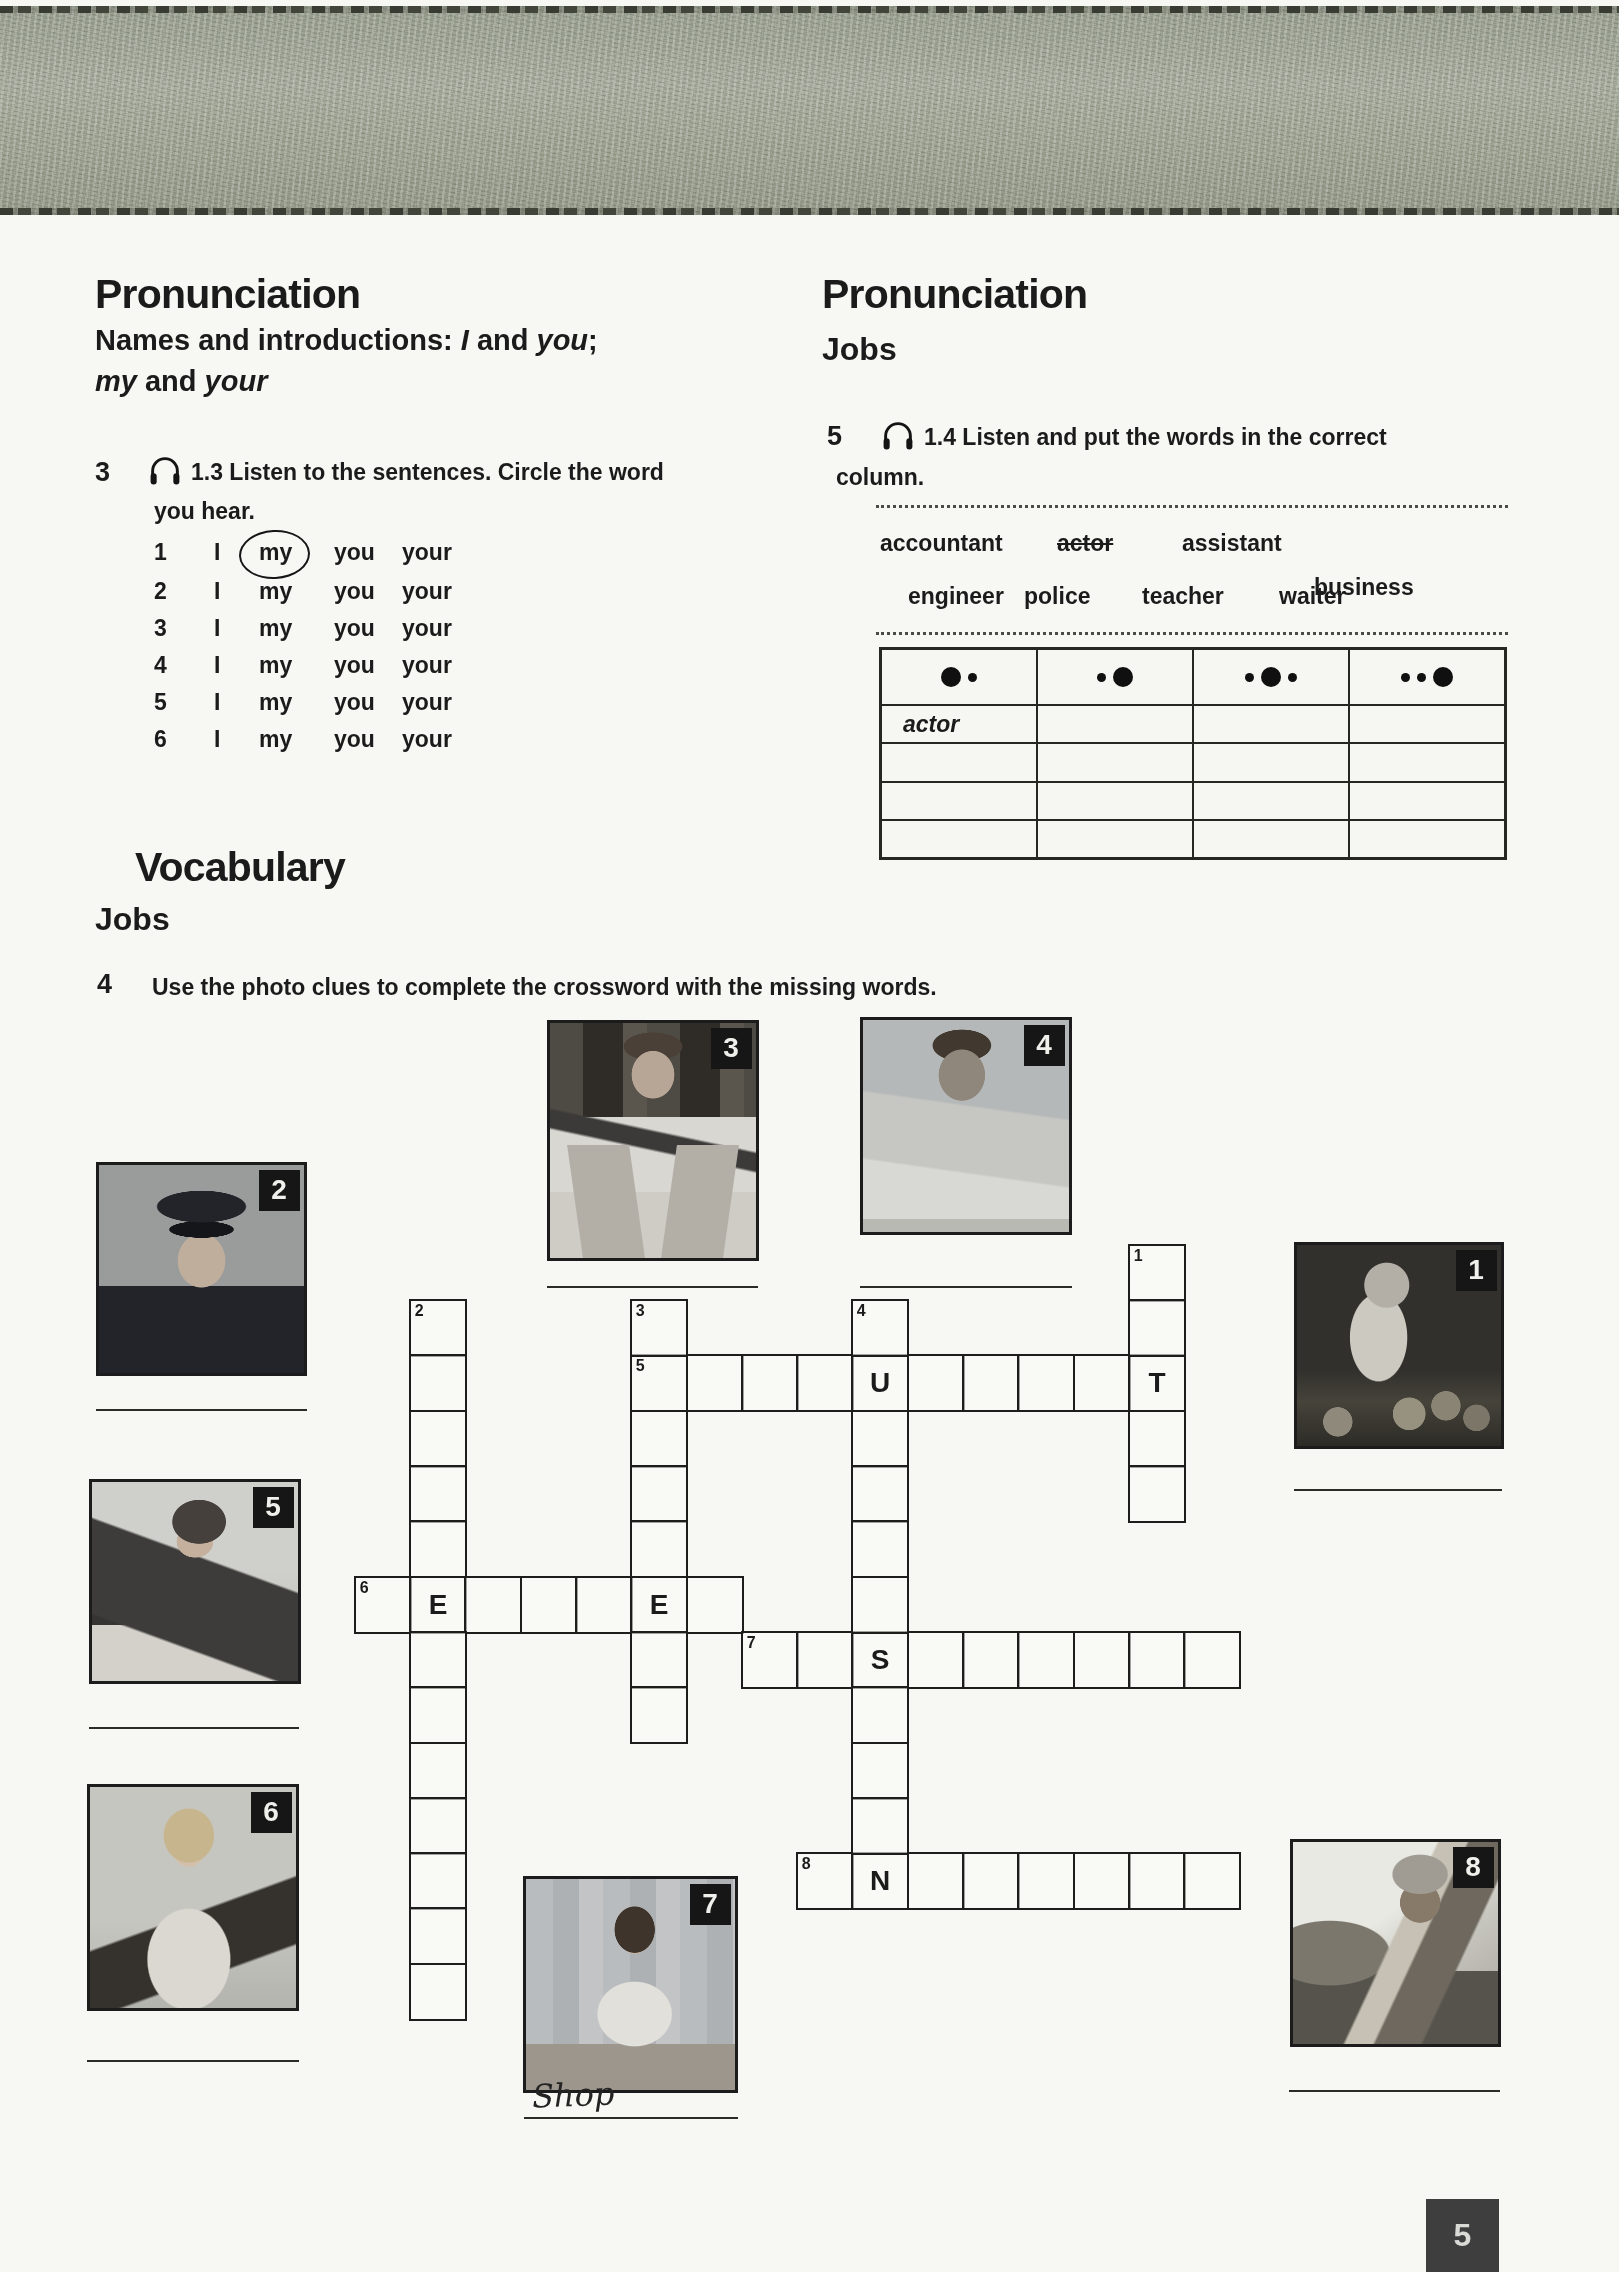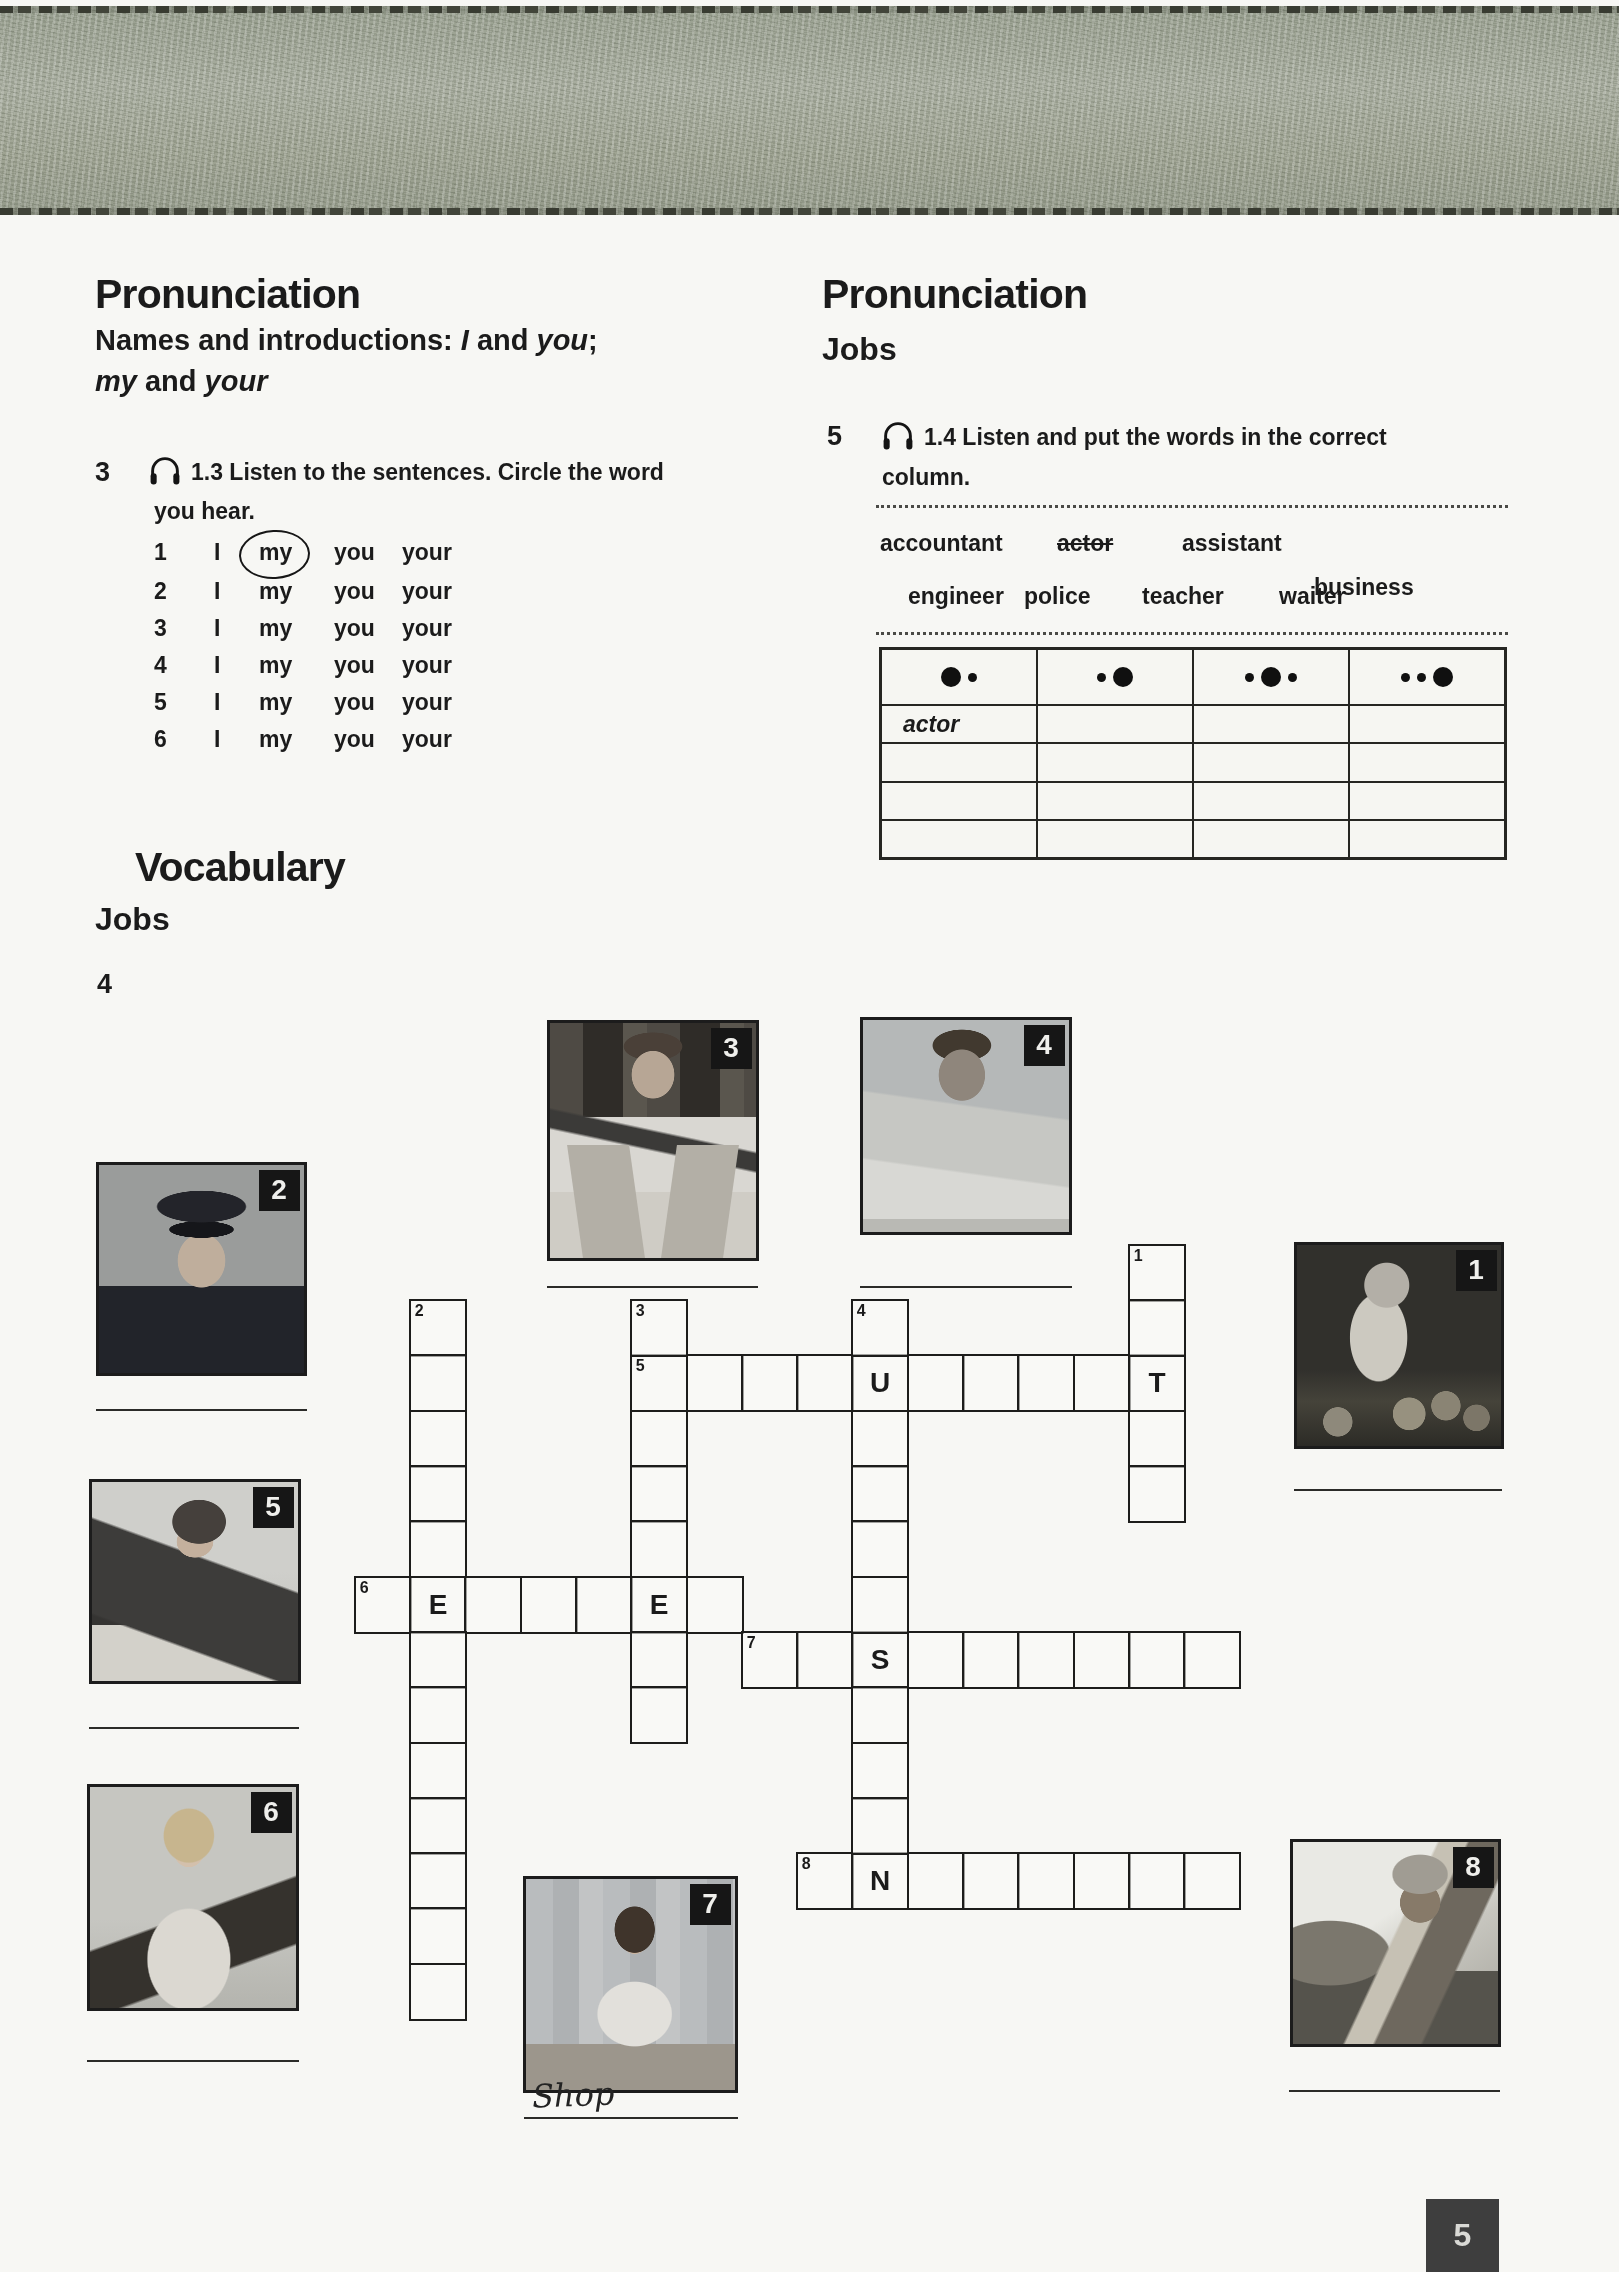--- a/index.html
+++ b/index.html
@@ -205,21 +205,21 @@
   <div class="abs h-big" style="left:822px;top:274px;">Pronunciation</div>
   <div class="abs h-mid" style="left:822px;top:333px;">Jobs</div>
 
   <div class="abs ex-num" style="left:827px;top:423px;">5</div>
   <svg class="hp-icon" style="left:880px;top:418px;" viewBox="0 0 32 32">
     <path d="M5 21 v-5 a11 11 0 0 1 22 0 v5" fill="none" stroke="#141414" stroke-width="2.6"></path>
     <rect x="3.2" y="18" width="5.4" height="10" rx="2.6" fill="#141414"></rect>
     <rect x="23.4" y="18" width="5.4" height="10" rx="2.6" fill="#141414"></rect>
   </svg>
   <div class="abs instr" style="left:924px;top:424px;">1.4 Listen and put the words in the correct</div>
-  <div class="abs instr" style="left:882px;top:464px;">column.</div>
+  <div class="abs instr" style="left:836px;top:464px;">column.</div>
 
   <div class="dotted" style="top:505px;"></div>
   <span class="bank-word" style="left:880px;top:530px;">accountant</span>
   <span class="bank-word struck" style="left:1057px;top:530px;">actor</span>
   <span class="bank-word" style="left:1164px;top:530px;margin-left:18px;">assistant</span>
   <span class="bank-word" style="left:1314px;top:530px;margin-top:44px;">business</span>
   <span class="bank-word" style="left:908px;top:583px;">engineer</span>
   <span class="bank-word" style="left:1024px;top:583px;">police</span>
   <span class="bank-word" style="left:1142px;top:583px;">teacher</span>
   <span class="bank-word" style="left:1279px;top:583px;">waiter</span>
@@ -258,20 +258,21 @@
     <div class="t-cell"></div>
     <div class="t-cell"></div>
     <div class="t-cell"></div>
     <div class="t-cell"></div>
     <div class="t-cell"></div>
   </div>
 
   <div class="abs h-big" style="left:95px;top:847px;margin-left:40px;">Vocabulary</div>
   <div class="abs h-mid" style="left:95px;top:903px;">Jobs</div>
   <div class="abs ex-num" style="left:97px;top:971px;">4</div>
+  <div class="abs instr" style="left:152px;top:974px;">Use the photo clues to complete the crossword with the missing words.</div>
 
   <div class="photo photo-1" style="left:1294px;top:1242px;width:210px;height:207px;">
     <div class="scene"></div>
     <span class="badge">1</span>
   </div>
   <div class="photo photo-2" style="left:96px;top:1162px;width:211px;height:214px;">
     <div class="scene"></div>
     <span class="badge">2</span>
   </div>
   <div class="photo photo-3" style="left:547px;top:1020px;width:212px;height:241px;">

